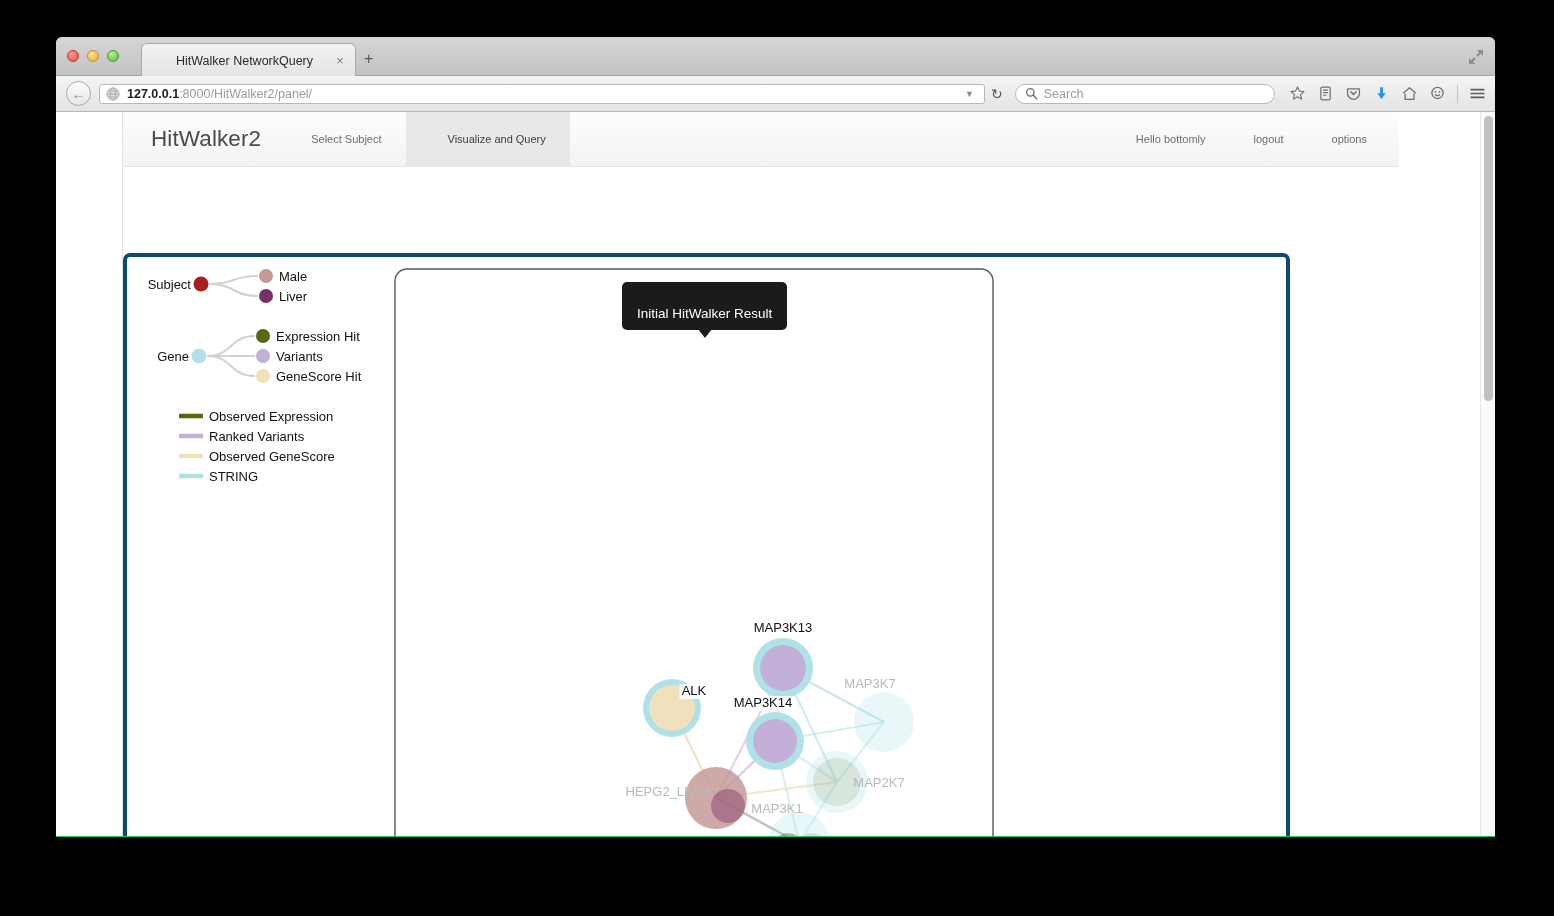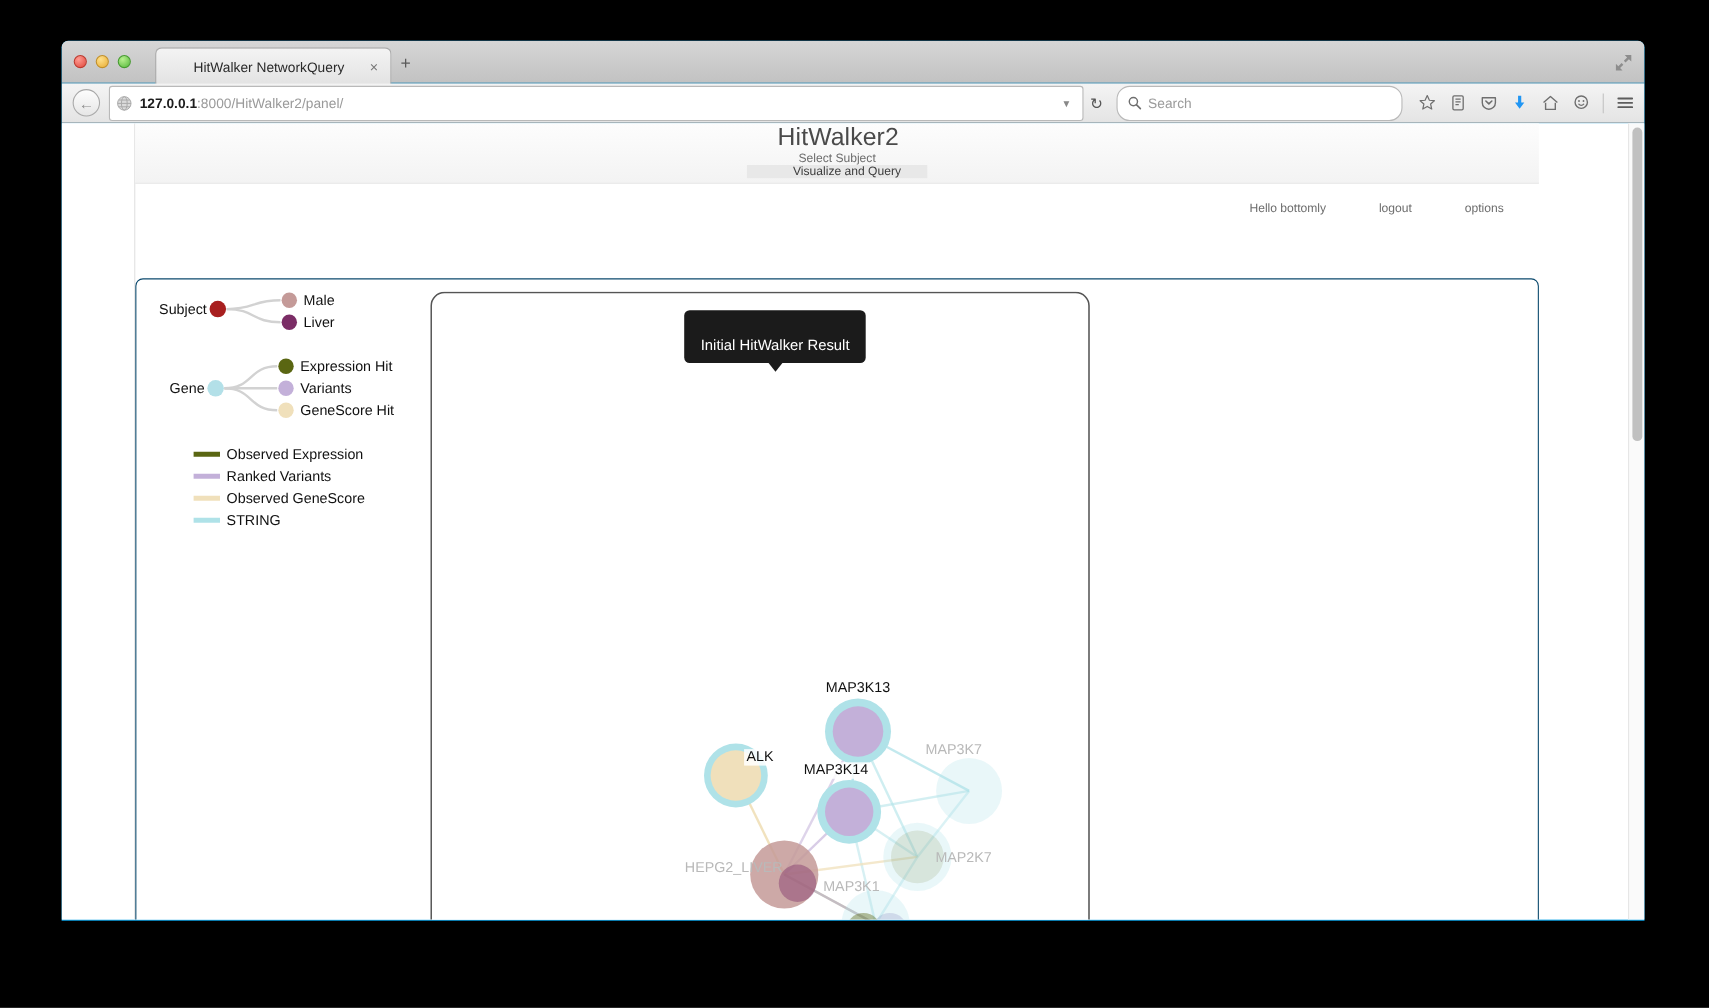--- a/index.html
+++ b/index.html
@@ -8,21 +8,21 @@
     background: #000;
     font-family: "Liberation Sans", sans-serif;
     overflow: hidden;
   }
 
   
   #browser-window {
     position: absolute;
     left: 56px; top: 37px;
     width: 1439px; height: 800px;
-    background: #0ea5e9;
+    background: #22c55e;
     border-radius: 6px 6px 0 0;
     box-shadow: 0 0 3px rgba(0,0,0,.5);
     overflow: hidden;
   }
 
   
   #titlebar {
     position: relative;
     height: 39px;
     background: linear-gradient(to bottom,#d6d6d6 0%,#c2c2c2 100%);
@@ -72,32 +72,32 @@
   #back-button {
     margin-left: 10px;
     width: 25px; height: 25px; border-radius: 50%;
     background: linear-gradient(to bottom,#fdfdfd,#e6e6e6);
     border: 1px solid #a9a9a9;
     display: flex; align-items: center; justify-content: center;
     color: #8c8c8c; font-size: 14px;
   }
   #urlbar {
     margin-left: 8px;
-    flex: 0 0 886px; height: 32px;
+    flex: 0 0 886px; height: 20px;
     background: #fff; border: 1px solid #b9b9b9; border-radius: 3px;
     display: flex; align-items: center; padding: 0 6px;
   }
   #globe-icon { width: 14px; height: 14px; margin-right: 7px; opacity: .75; }
   #url-text { font-size: 12.5px; color: #9a9a9a; white-space: nowrap; }
   #url-text b { color: #1d1d1d; font-weight: bold; }
   #url-dropmarker { margin-left: auto; color: #888; font-size: 9px; padding-right: 4px; }
   #reload-button { margin-left: 6px; color: #555; font-size: 14px; }
   #searchbar {
     margin-left: 12px;
-    flex: 0 0 260px; height: 32px;
+    flex: 0 0 260px; height: 20px;
     background: #fff; border: 1px solid #b9b9b9; border-radius: 12px;
     display: flex; align-items: center; padding: 0 9px;
   }
   #search-placeholder { font-size: 12.5px; color: #9b9b9b; margin-left: 6px; }
   #chrome-icons { display: flex; align-items: center; gap: 11px; margin-left: 14px; }
   .cicon { width: 17px; height: 17px; display: block; }
   #chrome-sep { width: 1px; height: 18px; background: #c3c3c3; }
 
   
   #viewport {
@@ -115,21 +115,21 @@
     width: 9px; height: 285px;
     background: #c0c0c0; border-radius: 5px;
   }
 
   
   #app-navbar {
     position: absolute; left: 67px; top: 0;
     width: 1276px; height: 55px;
     background: linear-gradient(to bottom,#fdfdfd,#f3f3f3);
     border-bottom: 1px solid #e3e3e3;
-    display: flex; align-items: center; flex-direction: column;
+    display: flex; align-items: center;
   }
   #brand {
     font-size: 22.5px; color: #4a4a4a;
     padding: 0 26px 0 28px;
     letter-spacing: .1px;
   }
   .nav-link {
     font-size: 11px; color: #6d6d6d;
     padding: 0 24px; height: 55px;
     display: flex; align-items: center;
@@ -151,23 +151,23 @@
     position: absolute; left: 50%; bottom: -8px; transform: translateX(-50%);
     width: 0; height: 0;
     border-left: 7px solid transparent;
     border-right: 7px solid transparent;
     border-top: 9px solid #1b1b1b;
   }
 
   
   #content-panel {
     position: absolute; left: 67px; top: 141px;
-    width: 1276px; height: 600px;
+    width: 1167px; height: 600px;
     background: #fff;
-    border: 1px solid #0c4a6e;
+    border: 4px solid #0c4a6e;
     border-radius: 7px;
   }
   #legend-svg { position: absolute; left: 6px; top: 4px; }
   #graph-svg  { position: absolute; left: 267px; top: 11px; }
 
   #left-rail {
     position: absolute; left: 0; top: 0;
     width: 67px; height: 724px;
     background: #fff;
     border-right: 1px solid #e2e2e2;

